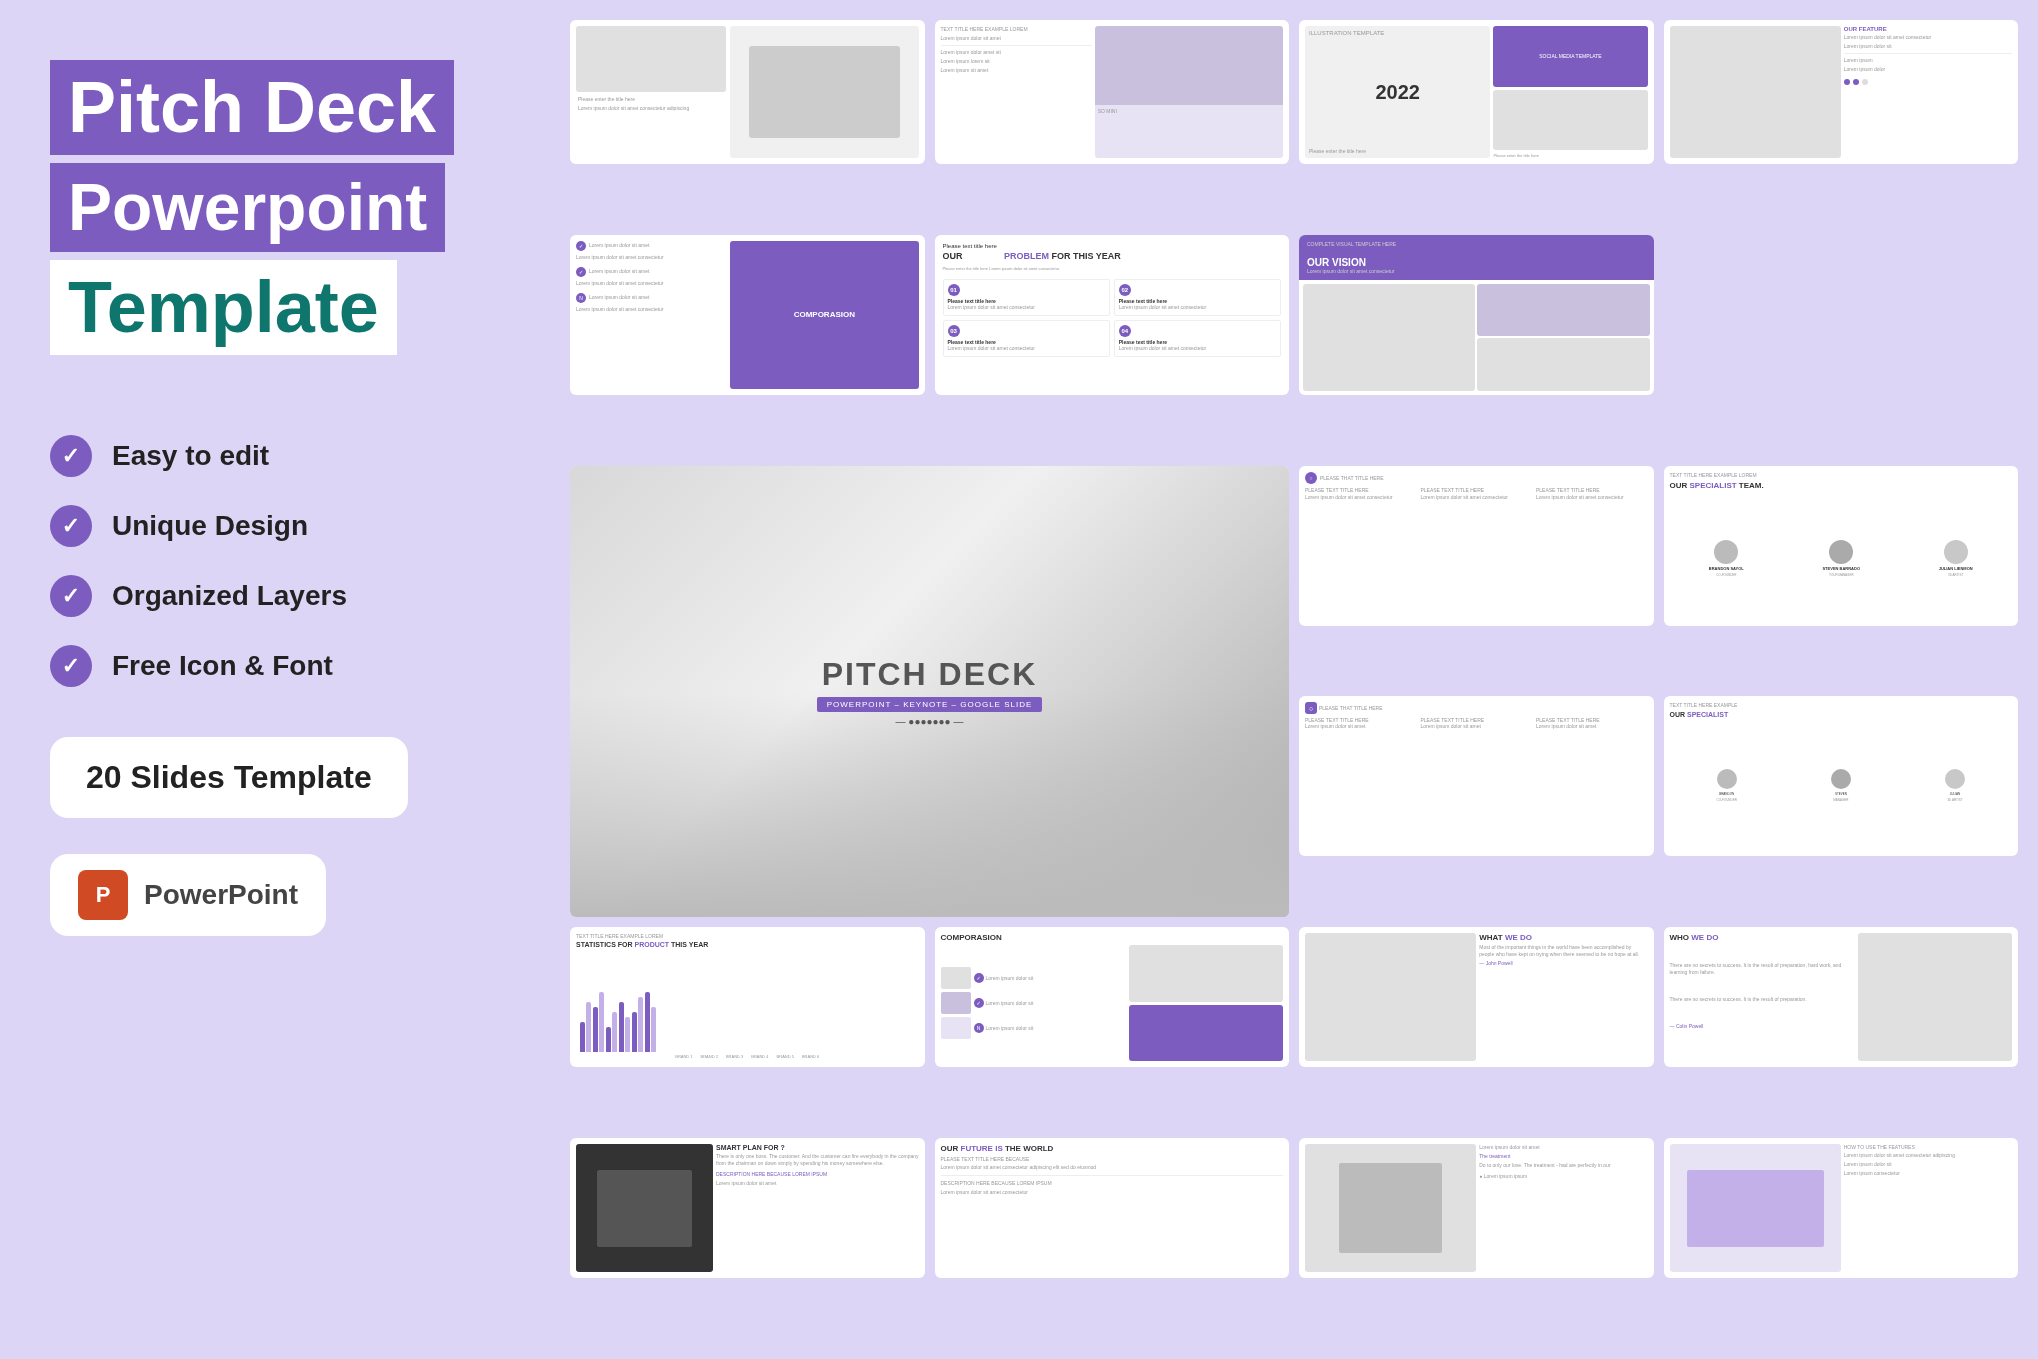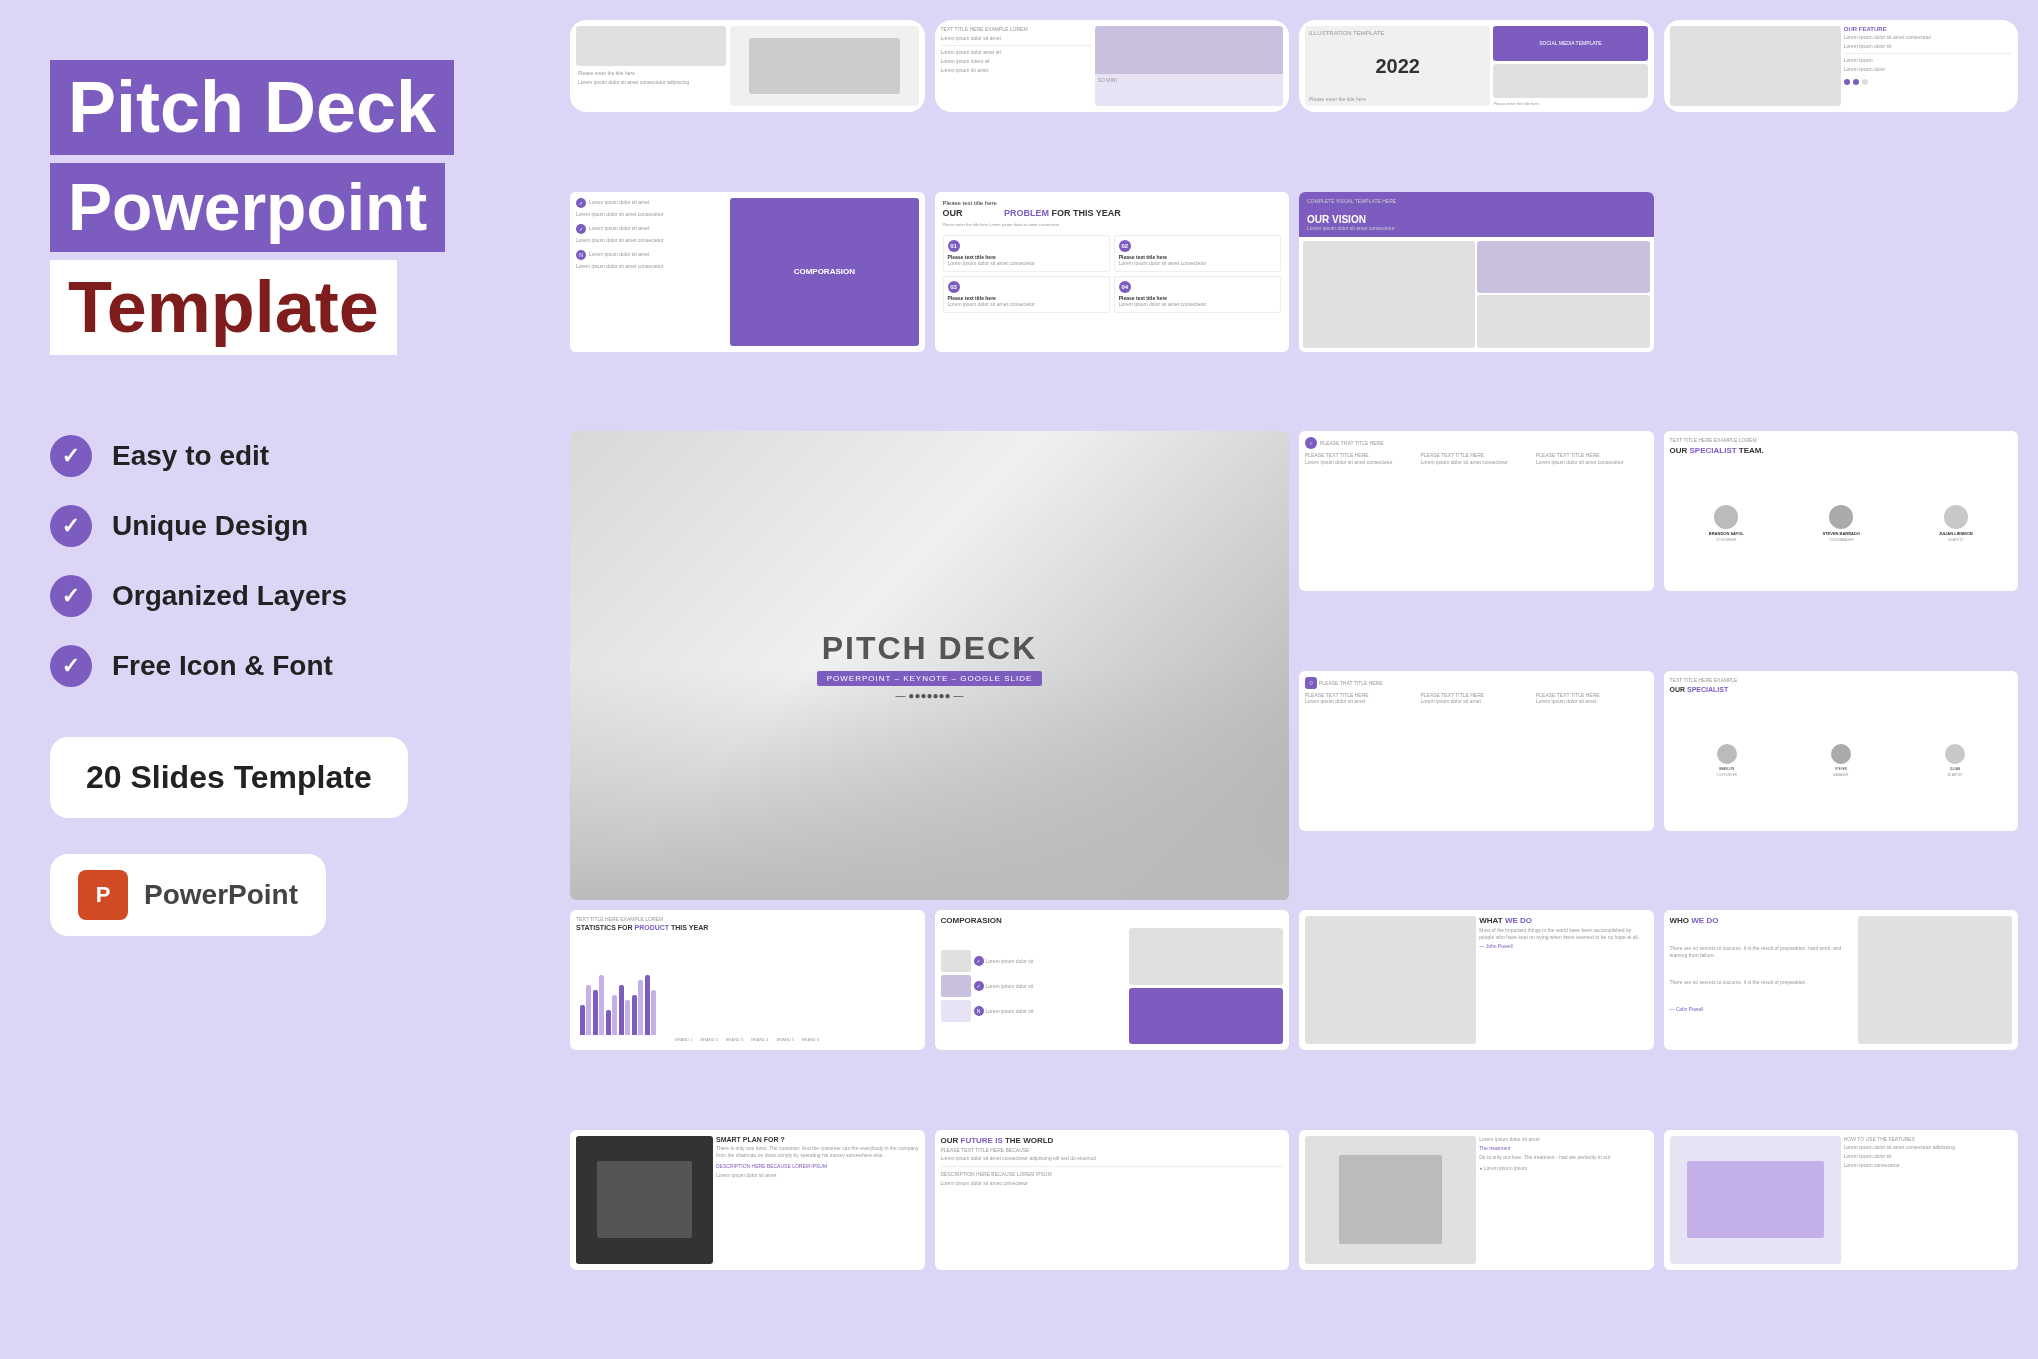--- a/index.html
+++ b/index.html
@@ -43,21 +43,21 @@
       font-size: 66px;
       font-weight: 900;
       padding: 8px 18px;
       display: inline-block;
       margin-bottom: 8px;
       line-height: 1.1;
     }
 
     .title-line3 {
       background: white;
-      color: #7f1d1d;
+      color: #0f766e;
       font-size: 72px;
       font-weight: 900;
       padding: 8px 18px;
       display: inline-block;
       line-height: 1.1;
     }
 
     .features-list {
       margin-top: 40px;
       display: flex;
@@ -160,22 +160,21 @@
 
     
     .slide-large {
       grid-column: 1 / 3;
       grid-row: 2 / 4;
       min-height: 300px;
     }
 
     
     .row1-slide {
-      height: 92px;
-      border-radius: 16px;
+      height: 144px;
     }
 
     
     .row2-slide {
       height: 160px;
     }
 
     
     .row4-slide {
       height: 140px;

